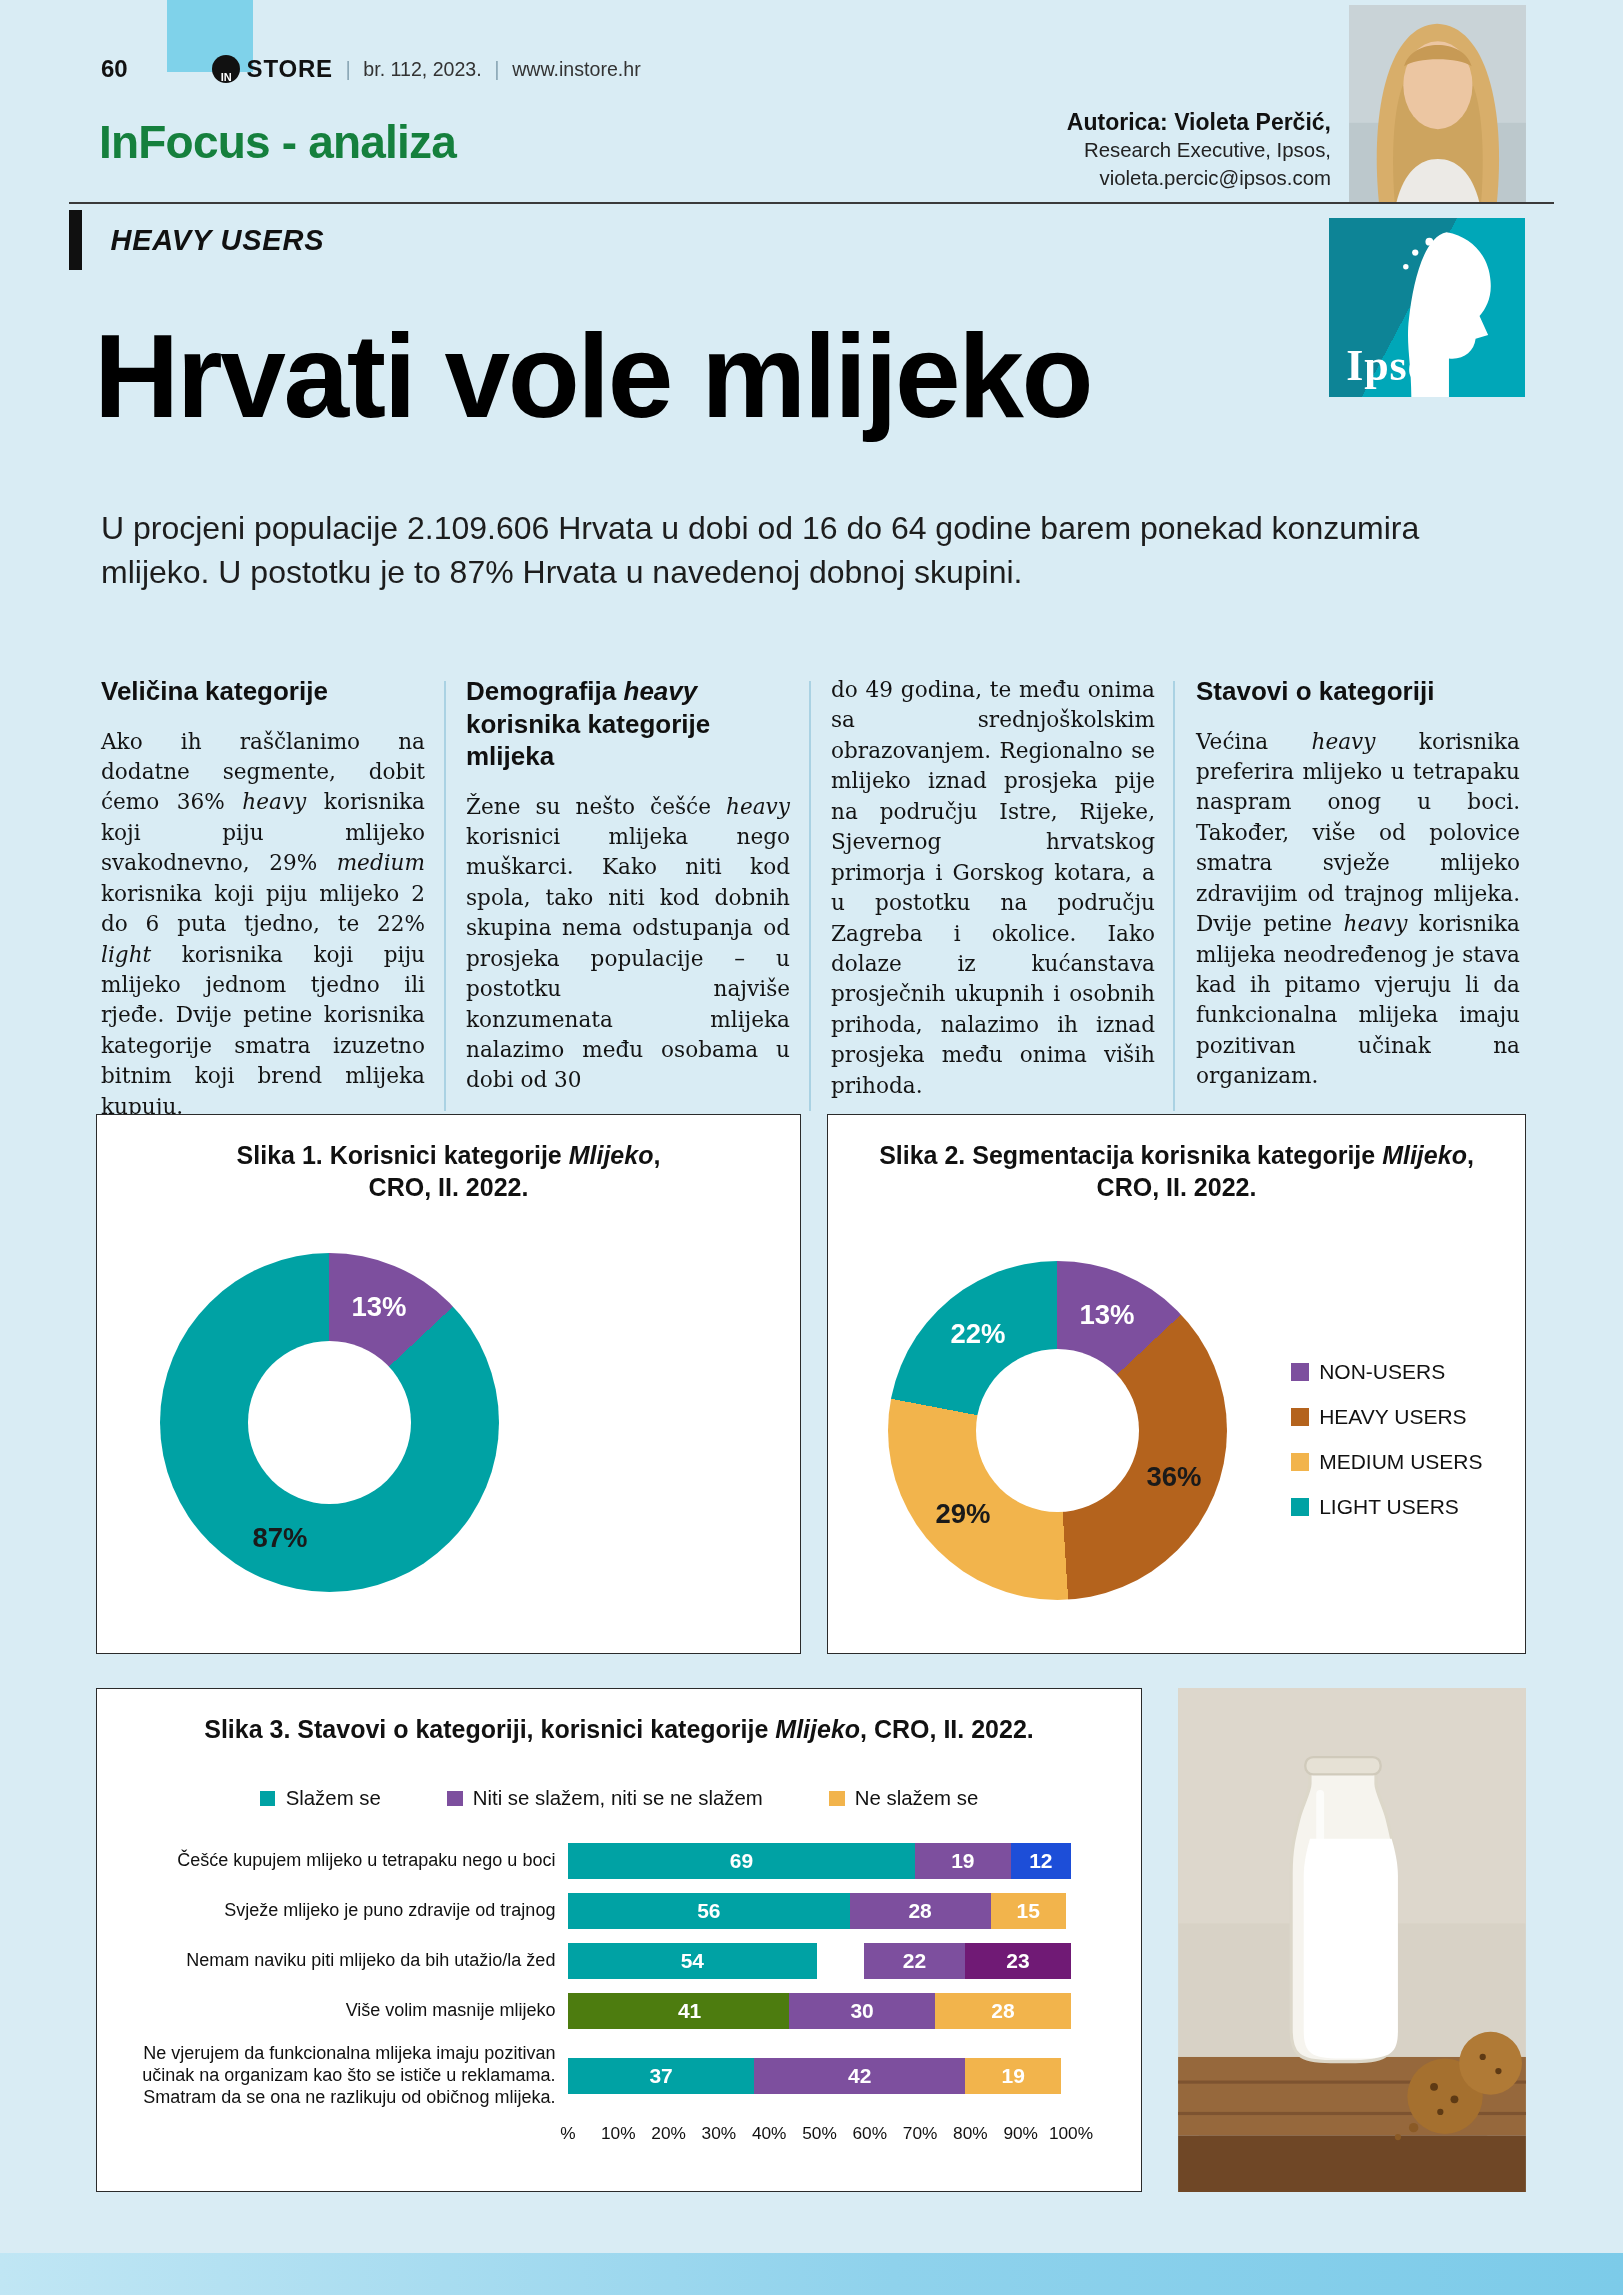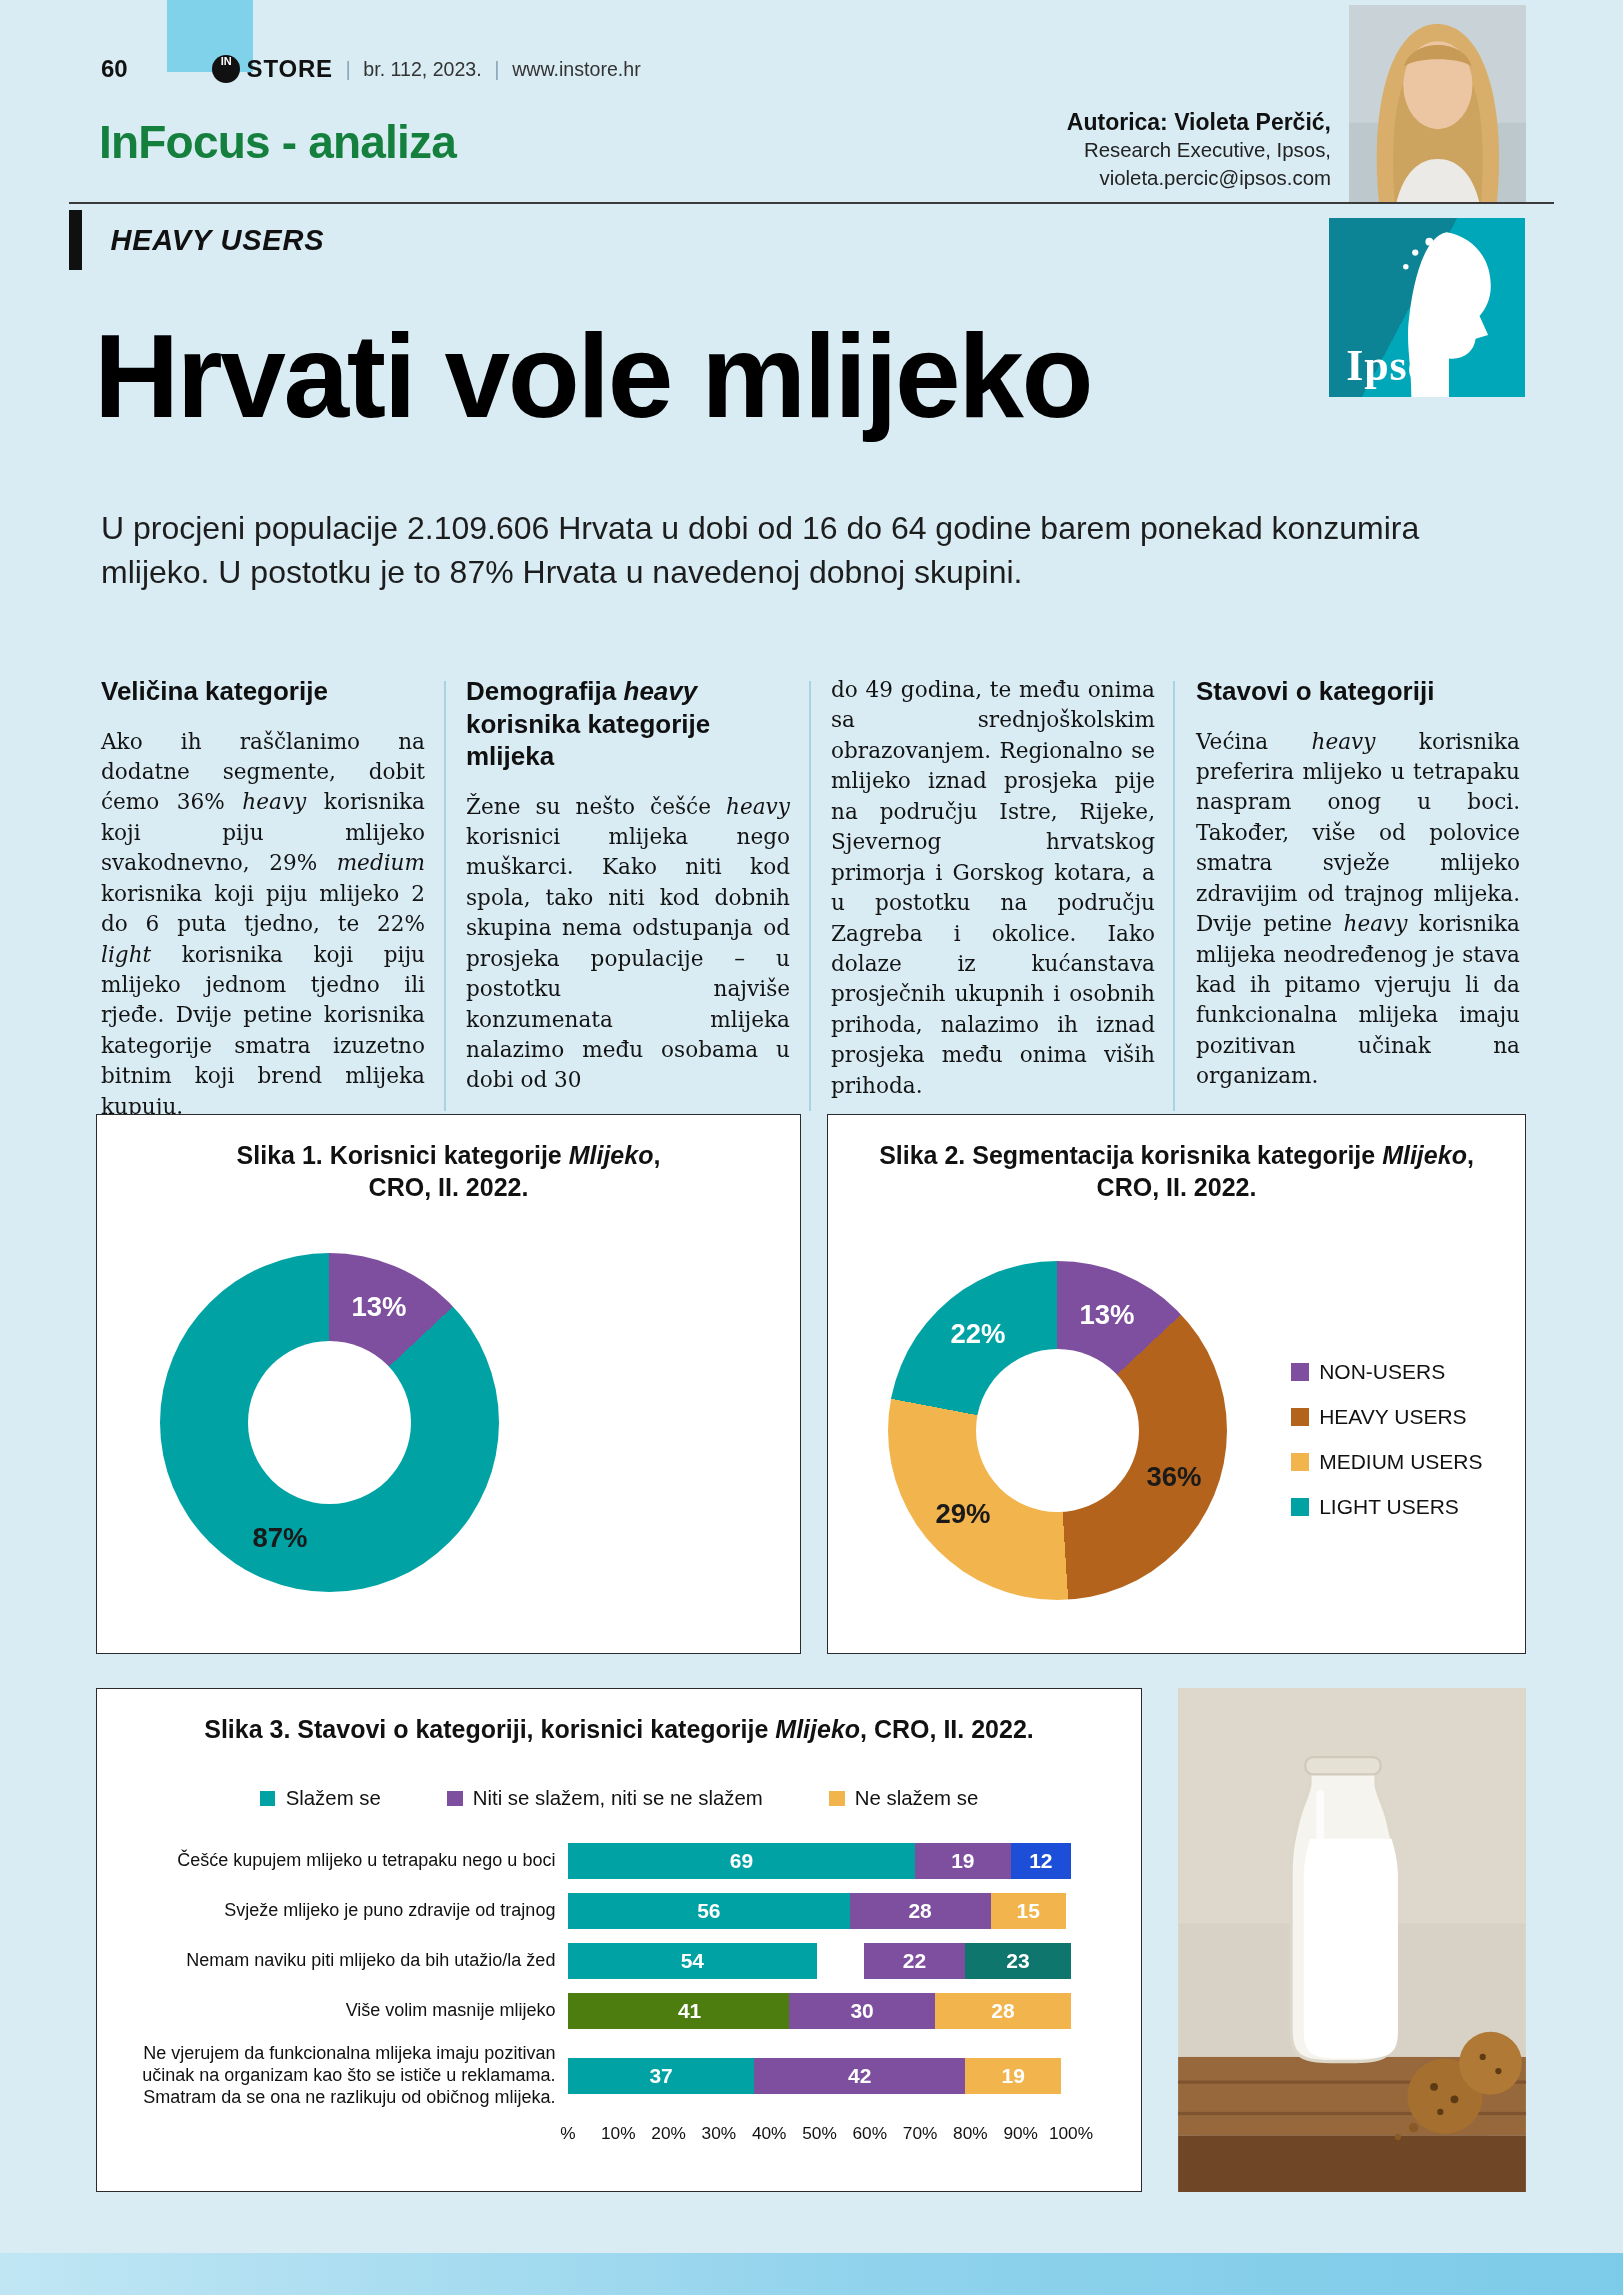--- a/index.html
+++ b/index.html
@@ -4,21 +4,21 @@
 <style>
   html,body{margin:0;padding:0;}
   body{background:#d9ecf4;font-family:"Liberation Sans",sans-serif;}
   .page{position:relative;width:1623px;height:2295px;background:#d9ecf4;overflow:hidden;}
 
   
   .top-cyan{position:absolute;left:167px;top:0;width:86px;height:72px;background:#7fd2ea;}
   .masthead{position:absolute;left:101px;top:55px;display:flex;align-items:center;gap:12.6px;}
   .pageno{font-size:24px;font-weight:bold;color:#111;}
   .logo{display:flex;align-items:center;gap:6.3px;margin-left:72px;}
-  .logo-circle{width:28px;height:28px;border-radius:50%;background:#111;color:#fff;display:flex;align-items:flex-start;justify-content:center;font-size:11px;font-weight:bold;}
+  .logo-circle{width:28px;height:28px;border-radius:50%;background:#111;color:#fff;display:flex;align-items:flex-end;justify-content:center;font-size:11px;font-weight:bold;}
   .logo-store{font-size:24px;font-weight:bold;letter-spacing:0.8px;color:#111;}
   .mh-sep{color:#8aa7b5;font-size:20.4px;}
   .mh-small{font-size:19.6px;color:#333;}
 
   
   .author-block{position:absolute;right:292px;top:108px;text-align:right;line-height:28px;color:#222;}
   .author-name{font-size:23px;font-weight:bold;color:#111;}
   .author-role,.author-email{font-size:20.4px;}
   .author-photo{position:absolute;left:1349px;top:4.7px;width:177px;height:198px;overflow:hidden;background:#c8d2d6;}
 
@@ -253,21 +253,21 @@
         </div>
         <div class="bar-row">
           <div class="bar-label">Nemam naviku piti mlijeko da bih utažio/la žed</div>
           <div class="bar-track">
             <div class="bar-seg" style="width: 54%; background: rgb(0, 162, 164);">
               <span>54</span>
             </div>
             <div class="bar-seg" style="width: 22%; background: rgb(125, 79, 158); margin-left: 47px;">
               <span>22</span>
             </div>
-            <div class="bar-seg" style="width: 23%; background: #0f766e;">
+            <div class="bar-seg" style="width: 23%; background: #701a75;">
               <span>23</span>
             </div>
           </div>
         </div>
         <div class="bar-row">
           <div class="bar-label">Više volim masnije mlijeko</div>
           <div class="bar-track">
             <div class="bar-seg" style="width: 41%; background: #4d7c0f; padding-left: 22px;">
               <span>41</span>
             </div>

